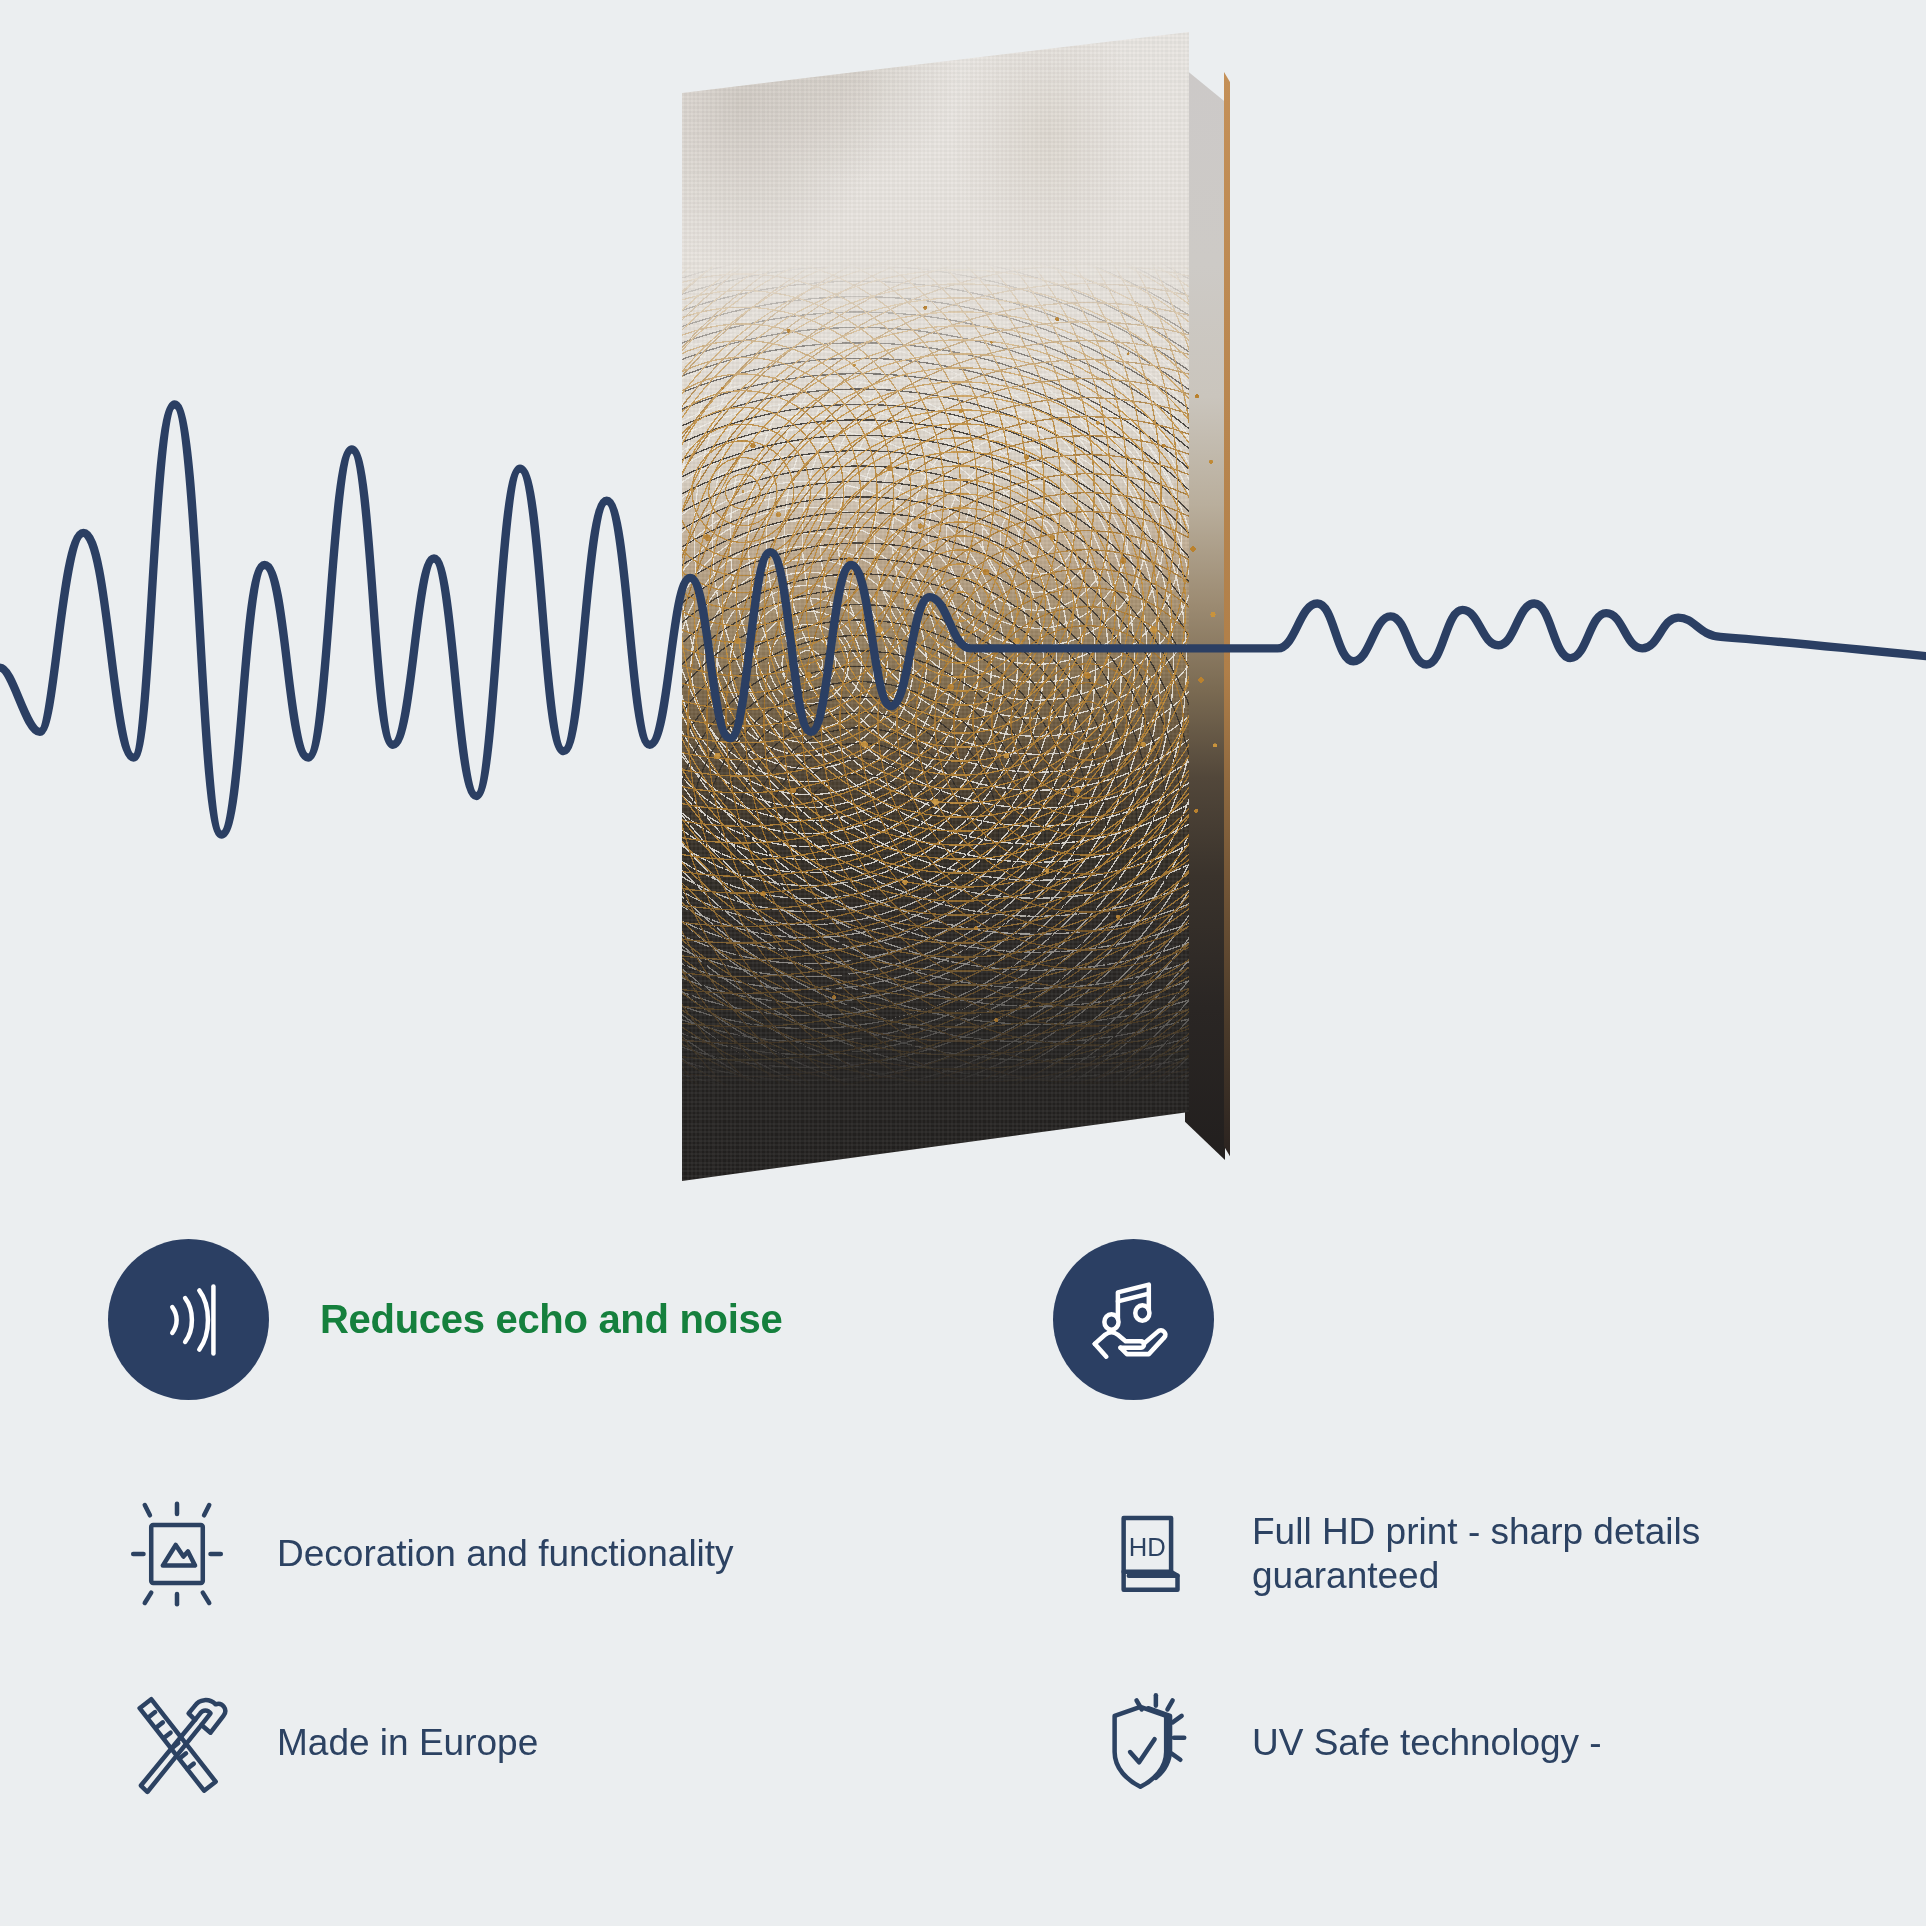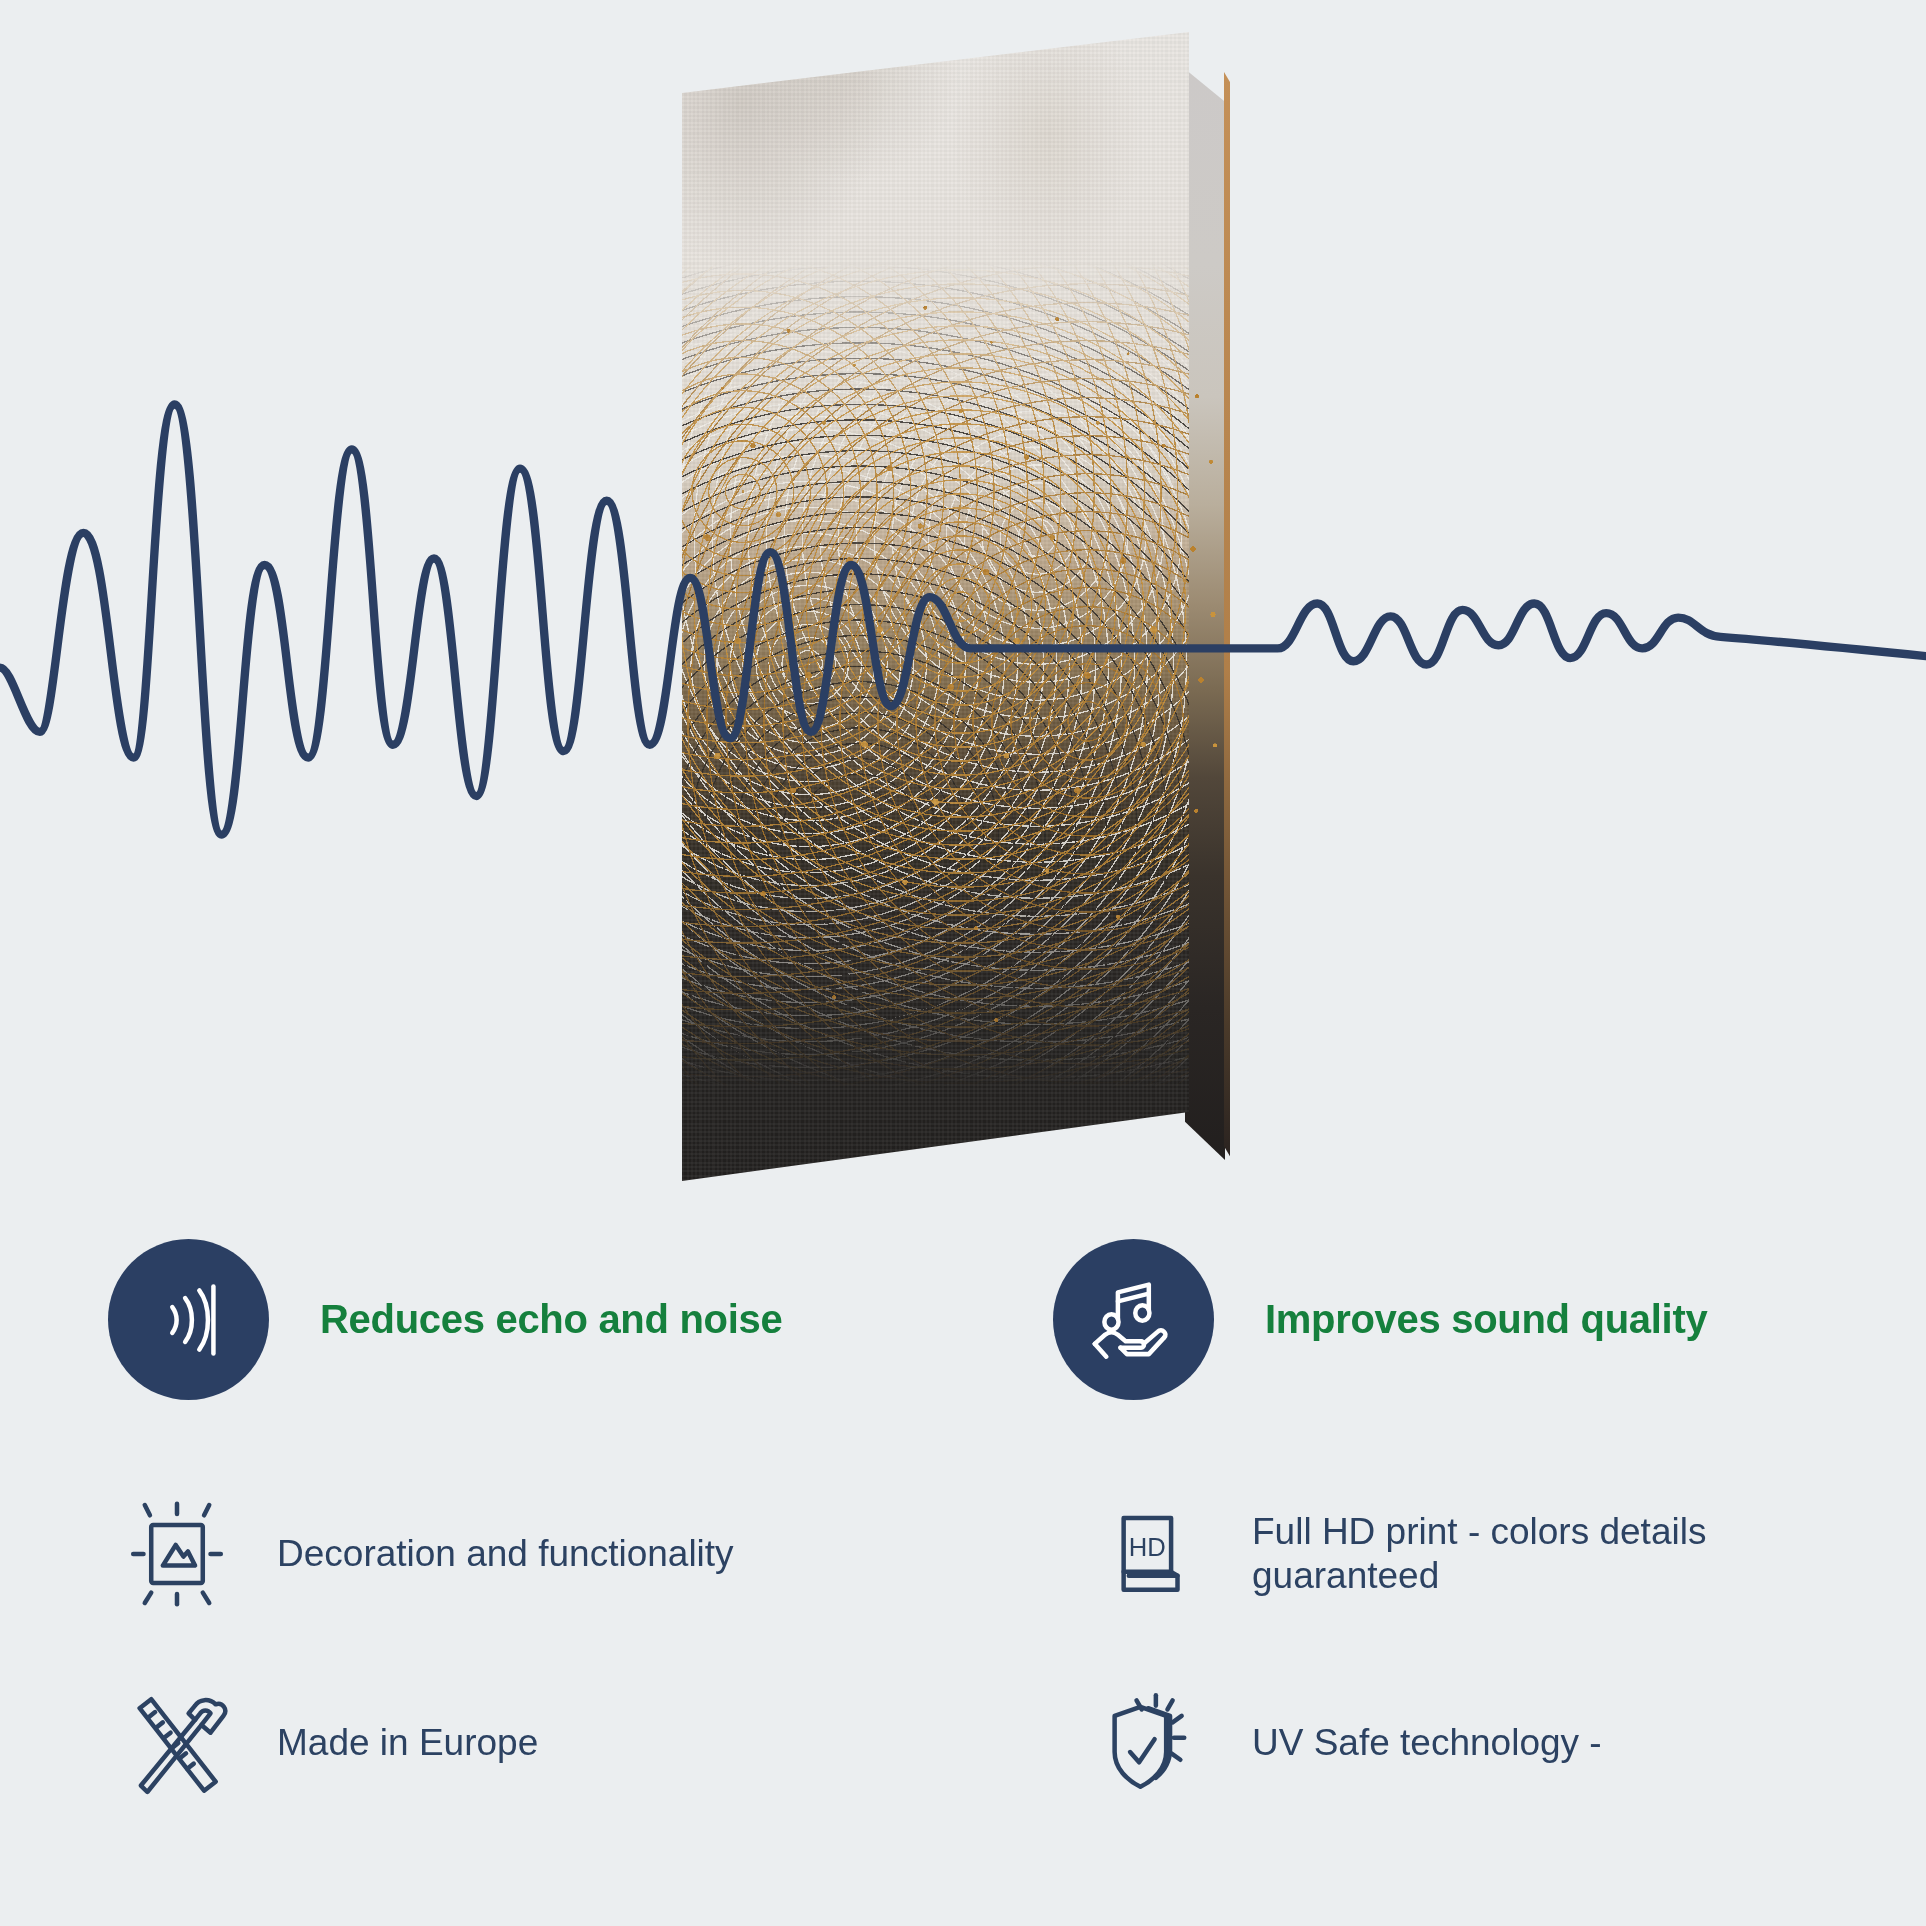--- a/index.html
+++ b/index.html
@@ -303,21 +303,20 @@
           <ellipse cx="38" cy="76" rx="11" ry="12"></ellipse>
           <ellipse cx="86" cy="62" rx="11" ry="12"></ellipse>
           <path d="M12 110 L28 96 C34 91, 42 91, 48 96 L60 106 L84 106"></path>
           <path d="M84 106 C90 106, 90 116, 84 116 L52 116"></path>
           <path d="M52 116 L62 126 L96 126 L120 100"></path>
           <path d="M120 100 C126 94, 116 85, 110 91 L88 110"></path>
           <path d="M12 110 L30 130"></path>
         </g>
       </svg>
     </div>
-    <div class="badge-label">Improves sound quality</div>
   </div>
 
   <div class="feature" style="left:116px; top:1493px;text-align:right;">
     <div class="feature-icon">
       <svg width="116" height="116" viewBox="0 0 180 180">
         <g fill="none" stroke="#2c4262" stroke-width="7" stroke-linecap="round" stroke-linejoin="round">
           <rect x="50" y="45" width="80" height="90" rx="3"></rect>
           <path d="M68 108 L88 76 L100 94 L107 86 L118 108 Z"></path>
           <line x1="22" y1="90" x2="38" y2="90"></line>
           <line x1="142" y1="90" x2="158" y2="90"></line>
@@ -340,21 +339,21 @@
       <svg width="109" height="109" viewBox="0 0 170 170">
         <g fill="none" stroke="#2c4262" stroke-width="7" stroke-linecap="round" stroke-linejoin="round">
           <path d="M40 28 L114 28 L114 112 L40 112 Z"></path>
           <path d="M40 112 L40 140 L124 140 L124 118 L48 118"></path>
           <path d="M114 112 L124 118"></path>
         </g>
         <text x="77" y="88" text-anchor="middle" font-family="Liberation Sans, sans-serif" font-size="40" fill="#2c4262">HD</text>
       </svg>
     </div>
     <div class="feature-text">
-      <span class="ln">Full HD print - colors details</span>
+      <span class="ln">Full HD print - sharp details</span>
       <span class="ln">guaranteed</span>
     </div>
   </div>
 
   <div class="feature" style="left:116px; top:1682px;">
     <div class="feature-icon">
       <svg width="116" height="116" viewBox="0 0 180 180">
         <g fill="none" stroke="#2c4262" stroke-width="7" stroke-linecap="round" stroke-linejoin="round">
           <path d="M32 36 L50 22 L150 150 L132 164 Z"></path>
           <line x1="46" y1="50" x2="56" y2="42"></line>

